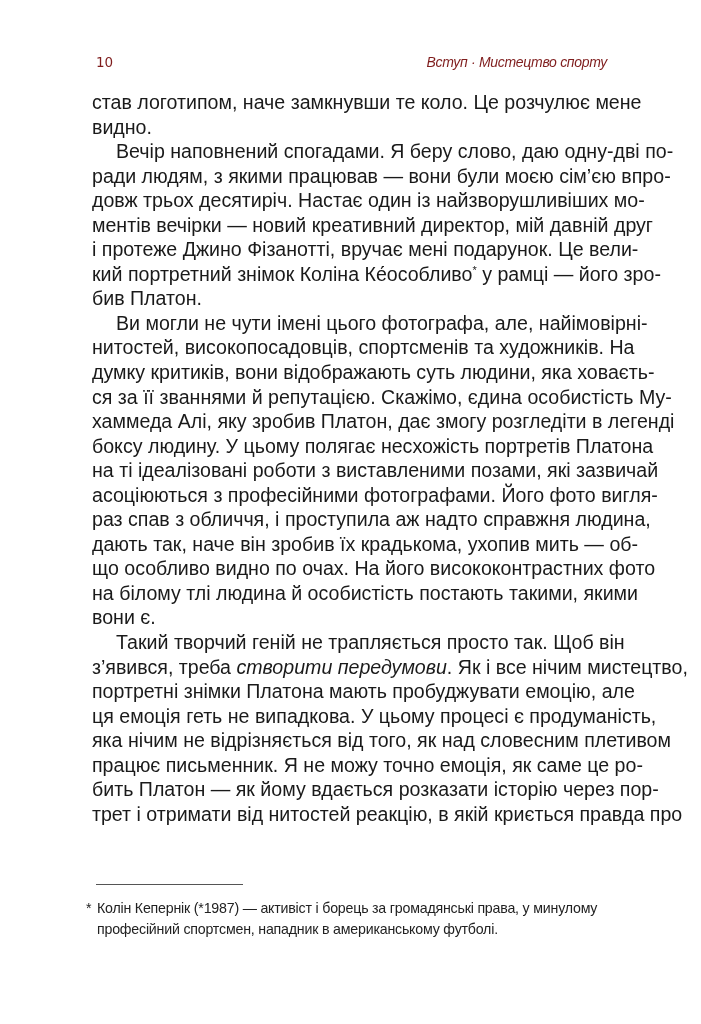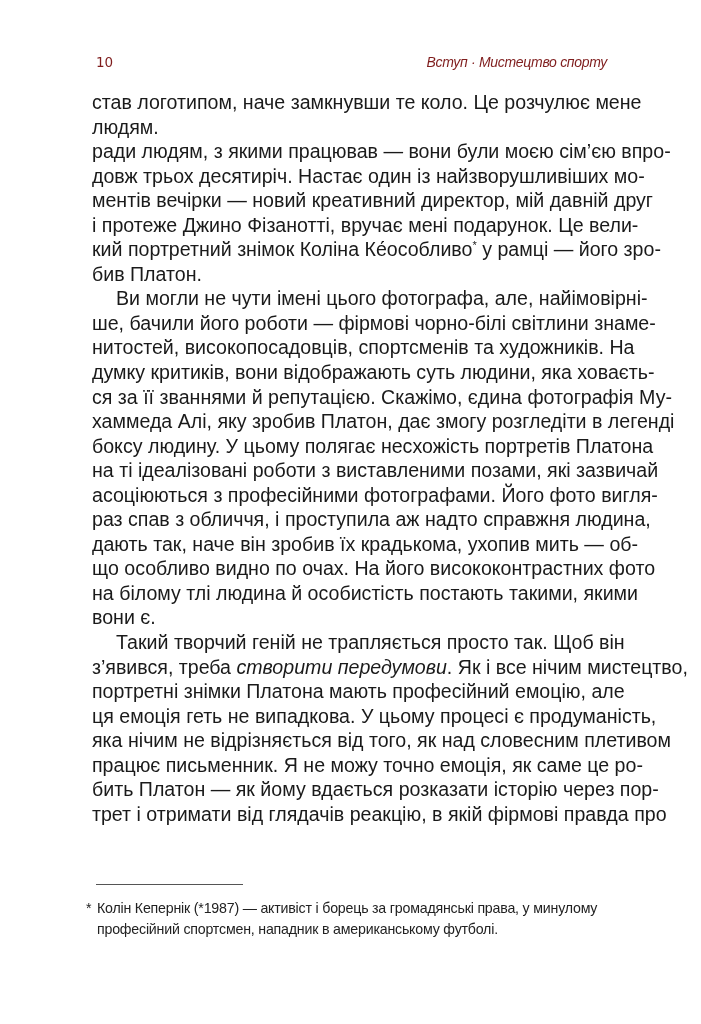--- a/index.html
+++ b/index.html
@@ -37,49 +37,49 @@
 </head>
 <body>
 
 <div class="running-head">
   <span class="page-number">10</span>
   <span class="running-title">Вступ · Мистецтво спорту</span>
 </div>
 
 <div class="body-text">
   <span class="line">став логотипом, наче замкнувши те коло. Це розчулює мене</span>
-  <span class="line last">людям.</span>
+  <span class="line last">видно.</span>
+  <span class="line indent">Вечір наповнений спогадами. Я беру слово, даю одну-дві по-</span>
   <span class="line">ради людям, з якими працював — вони були моєю сім’єю впро-</span>
   <span class="line">довж трьох десятиріч. Настає один із найзворушливіших мо-</span>
   <span class="line">ментів вечірки — новий креативний директор, мій давній друг</span>
   <span class="line">і протеже Джино Фізанотті, вручає мені подарунок. Це вели-</span>
   <span class="line"><span>кий портретний знімок Коліна Ке́особливо</span><sup class="fn">*</sup><span> у рамці — його зро-</span></span>
   <span class="line last">бив Платон.</span>
   <span class="line indent">Ви могли не чути імені цього фотографа, але, найімовірні-</span>
-  <span class="line">ше, бачили його роботи — фірмові чорно-білі світлини знаме-</span>
   <span class="line">нитостей, високопосадовців, спортсменів та художників. На</span>
   <span class="line">думку критиків, вони відображають суть людини, яка ховаєть-</span>
-  <span class="line">ся за її званнями й репутацією. Скажімо, єдина фотографія Му-</span>
+  <span class="line">ся за її званнями й репутацією. Скажімо, єдина особистість Му-</span>
   <span class="line">хаммеда Алі, яку зробив Платон, дає змогу розгледіти в легенді</span>
   <span class="line">боксу людину. У цьому полягає несхожість портретів Платона</span>
   <span class="line">на ті ідеалізовані роботи з виставленими позами, які зазвичай</span>
   <span class="line">асоціюються з професійними фотографами. Його фото вигля-</span>
   <span class="line">раз спав з обличчя, і проступила аж надто справжня людина,</span>
   <span class="line">дають так, наче він зробив їх крадькома, ухопив мить — об-</span>
   <span class="line">що особливо видно по очах. На його висококонтрастних фото</span>
   <span class="line">на білому тлі людина й особистість постають такими, якими</span>
   <span class="line last">вони є.</span>
   <span class="line indent">Такий творчий геній не трапляється просто так. Щоб він</span>
   <span class="line"><span>з’явився, треба </span><em>створити передумови</em><span>. Як і все нічим мистецтво,</span></span>
-  <span class="line">портретні знімки Платона мають професійний емоцію, але</span>
+  <span class="line">портретні знімки Платона мають пробуджувати емоцію, але</span>
   <span class="line">ця емоція геть не випадкова. У цьому процесі є продуманість,</span>
   <span class="line">яка нічим не відрізняється від того, як над словесним плетивом</span>
   <span class="line">працює письменник. Я не можу точно емоція, як саме це ро-</span>
   <span class="line">бить Платон — як йому вдається розказати історію через пор-</span>
-  <span class="line">трет і отримати від глядачів реакцію, в якій фірмові правда про</span>
+  <span class="line">трет і отримати від нитостей реакцію, в якій криється правда про</span>
 </div>
 
 <div class="footnote-rule"></div>
 
 <div class="footnote">
   <span class="marker">*</span>
   <span class="fn-line">Колін Кепернік (*1987) — активіст і борець за громадянські права, у минулому</span>
   <span class="fn-line">професійний спортсмен, нападник в американському футболі.</span>
 </div>
 

